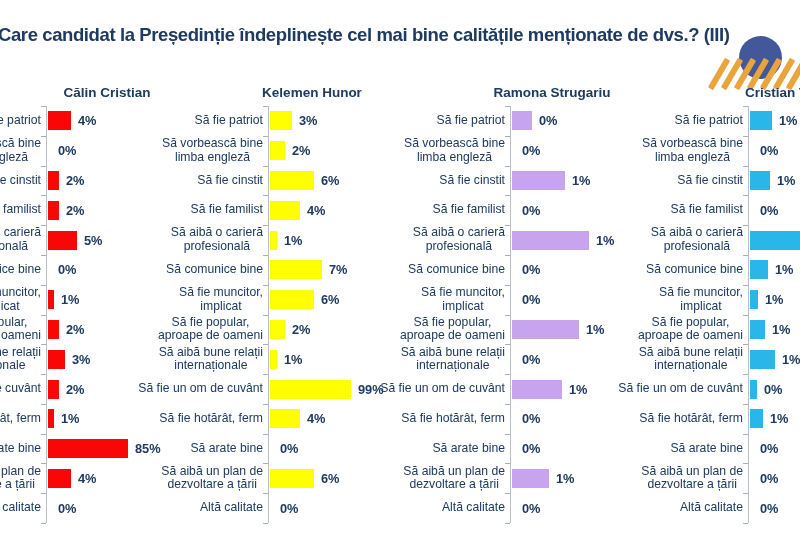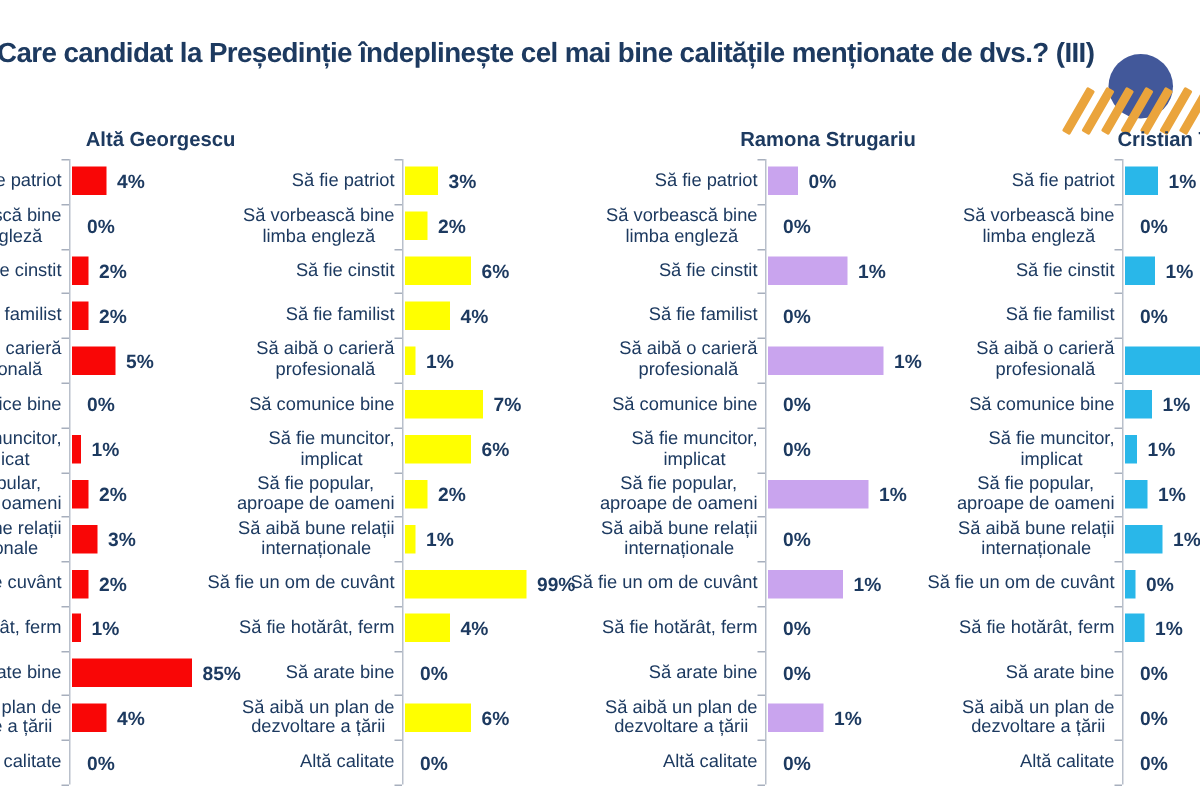--- a/index.html
+++ b/index.html
@@ -41,21 +41,21 @@
       <div class="deco-stripe" style="left: 716px; top: 57px; width: 6px; height: 34px; transform: rotate(30deg); background: rgb(234, 164, 60);"></div>
       <div class="deco-stripe" style="left: 729px; top: 57px; width: 6px; height: 34px; transform: rotate(30deg); background: rgb(234, 164, 60);"></div>
       <div class="deco-stripe" style="left: 742px; top: 57px; width: 6px; height: 34px; transform: rotate(30deg); background: rgb(234, 164, 60);"></div>
       <div class="deco-stripe" style="left: 755px; top: 57px; width: 6px; height: 34px; transform: rotate(30deg); background: rgb(234, 164, 60);"></div>
       <div class="deco-stripe" style="left: 768px; top: 57px; width: 6px; height: 34px; transform: rotate(30deg); background: rgb(234, 164, 60);"></div>
       <div class="deco-stripe" style="left: 781px; top: 57px; width: 6px; height: 34px; transform: rotate(30deg); background: rgb(234, 164, 60);"></div>
       <div class="deco-stripe" style="left: 794px; top: 57px; width: 6px; height: 34px; transform: rotate(30deg); background: rgb(234, 164, 60);"></div>
     </div>
   <div id="charts">
       <div style="position: absolute; left: 0px; top: 0px; width: 800px; height: 534px;">
-        <div class="candidate" style="left: 47px; width: 120px;">Altă Georgescu</div>
+        <div class="candidate" style="left: 47px; width: 120px;">Călin Cristian</div>
         <div class="axis" style="left: 46px; top: 106px; height: 417.06px;"></div>
         <div class="tick" style="left: 41px; top: 106px;"></div>
         <div class="tick" style="left: 41px; top: 135.79px;"></div>
         <div class="tick" style="left: 41px; top: 165.58px;"></div>
         <div class="tick" style="left: 41px; top: 195.37px;"></div>
         <div class="tick" style="left: 41px; top: 225.16px;"></div>
         <div class="tick" style="left: 41px; top: 254.95px;"></div>
         <div class="tick" style="left: 41px; top: 284.74px;"></div>
         <div class="tick" style="left: 41px; top: 314.53px;"></div>
         <div class="tick" style="left: 41px; top: 344.32px;"></div>
@@ -133,20 +133,21 @@
 dezvoltare a țării</span>
         </div>
         <div class="bar" style="left: 48px; top: 468.875px; width: 23px; background: rgb(249, 6, 6);"></div>
         <div class="val" style="left: 78px; top: 463.48px; height: 29.79px;">4%</div>
         <div class="cat" style="left: -109px; top: 493.27px; width: 150px; height: 29.79px;">
           <span>Altă calitate</span>
         </div>
         <div class="val" style="left: 58px; top: 493.27px; height: 29.79px;">0%</div>
       </div>
       <div style="position: absolute; left: 0px; top: 0px; width: 800px; height: 534px;">
+        <div class="candidate" style="left: 252px; width: 120px;">Kelemen Hunor</div>
         <div class="axis" style="left: 268px; top: 106px; height: 417.06px;"></div>
         <div class="tick" style="left: 263px; top: 106px;"></div>
         <div class="tick" style="left: 263px; top: 135.79px;"></div>
         <div class="tick" style="left: 263px; top: 165.58px;"></div>
         <div class="tick" style="left: 263px; top: 195.37px;"></div>
         <div class="tick" style="left: 263px; top: 225.16px;"></div>
         <div class="tick" style="left: 263px; top: 254.95px;"></div>
         <div class="tick" style="left: 263px; top: 284.74px;"></div>
         <div class="tick" style="left: 263px; top: 314.53px;"></div>
         <div class="tick" style="left: 263px; top: 344.32px;"></div>

